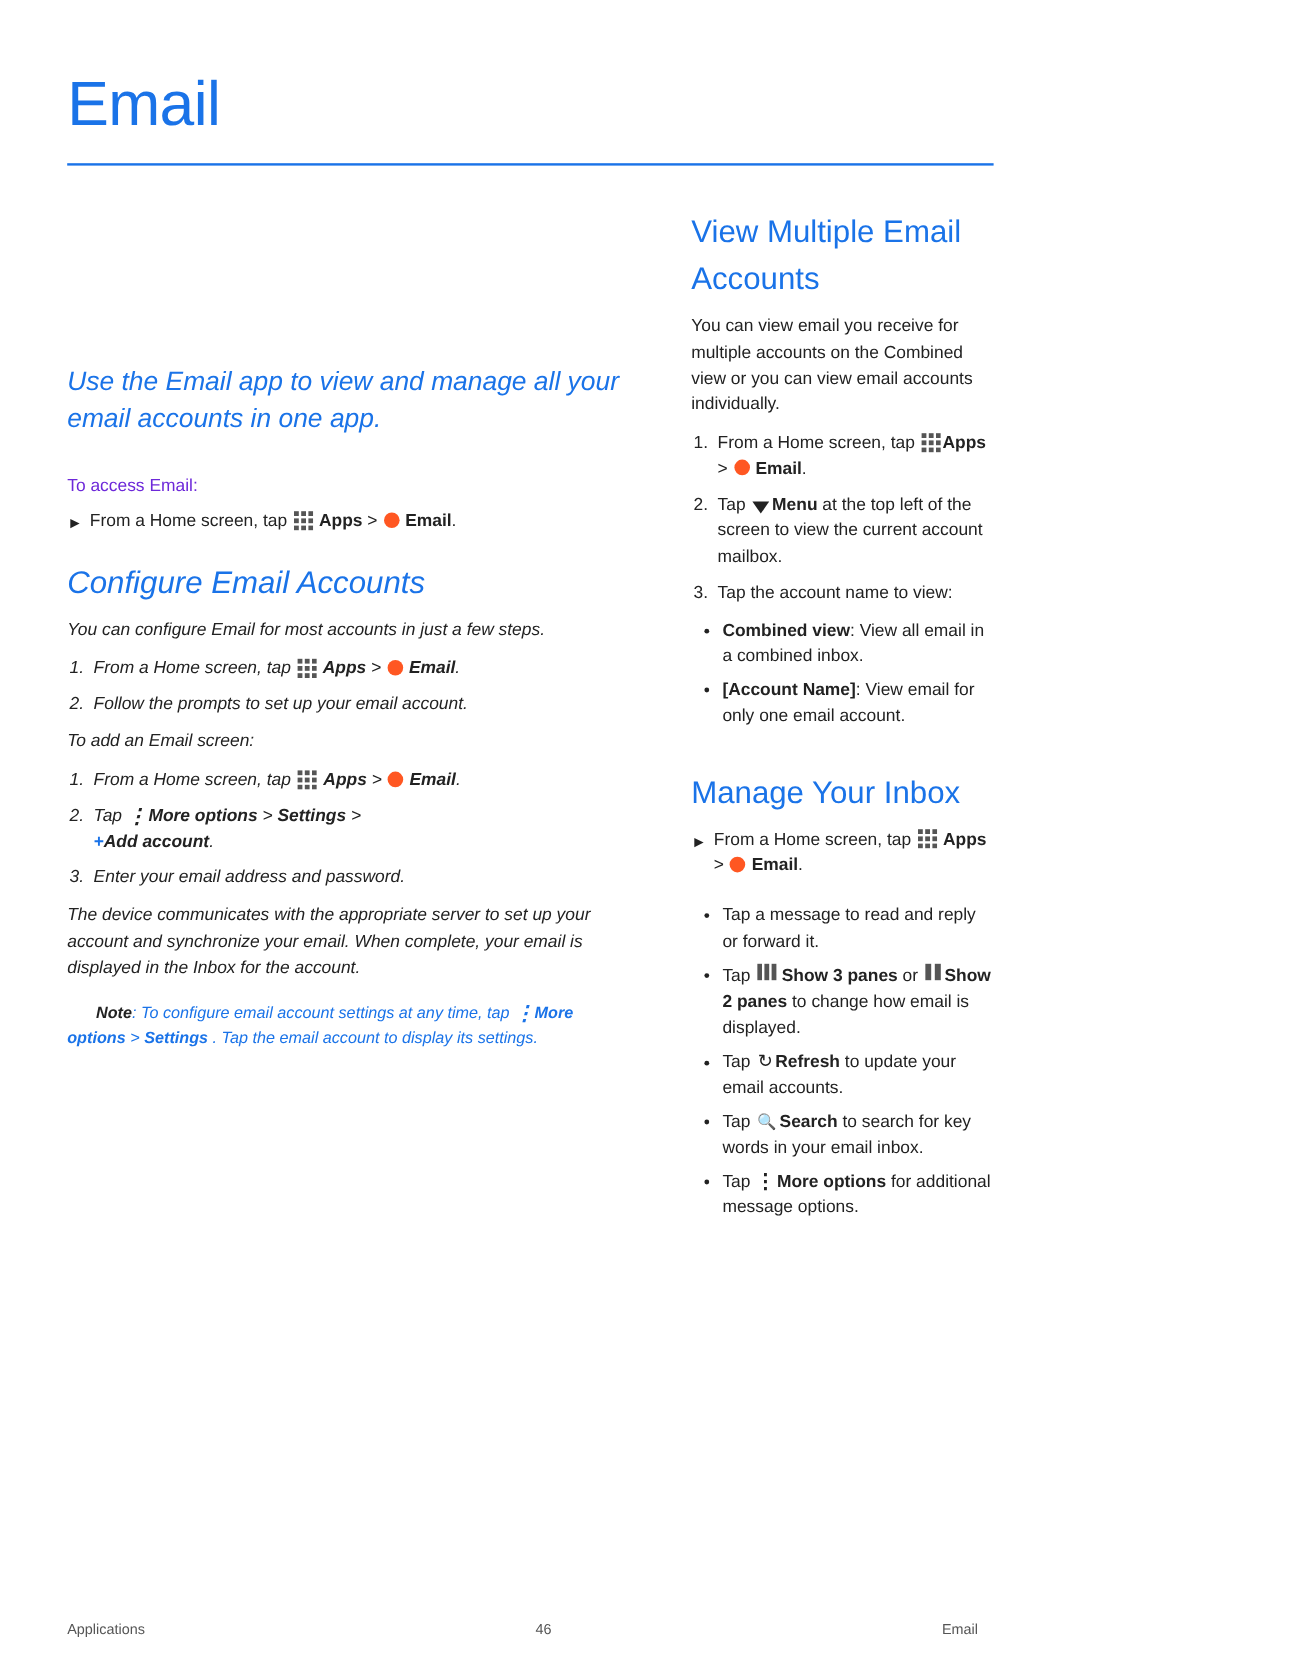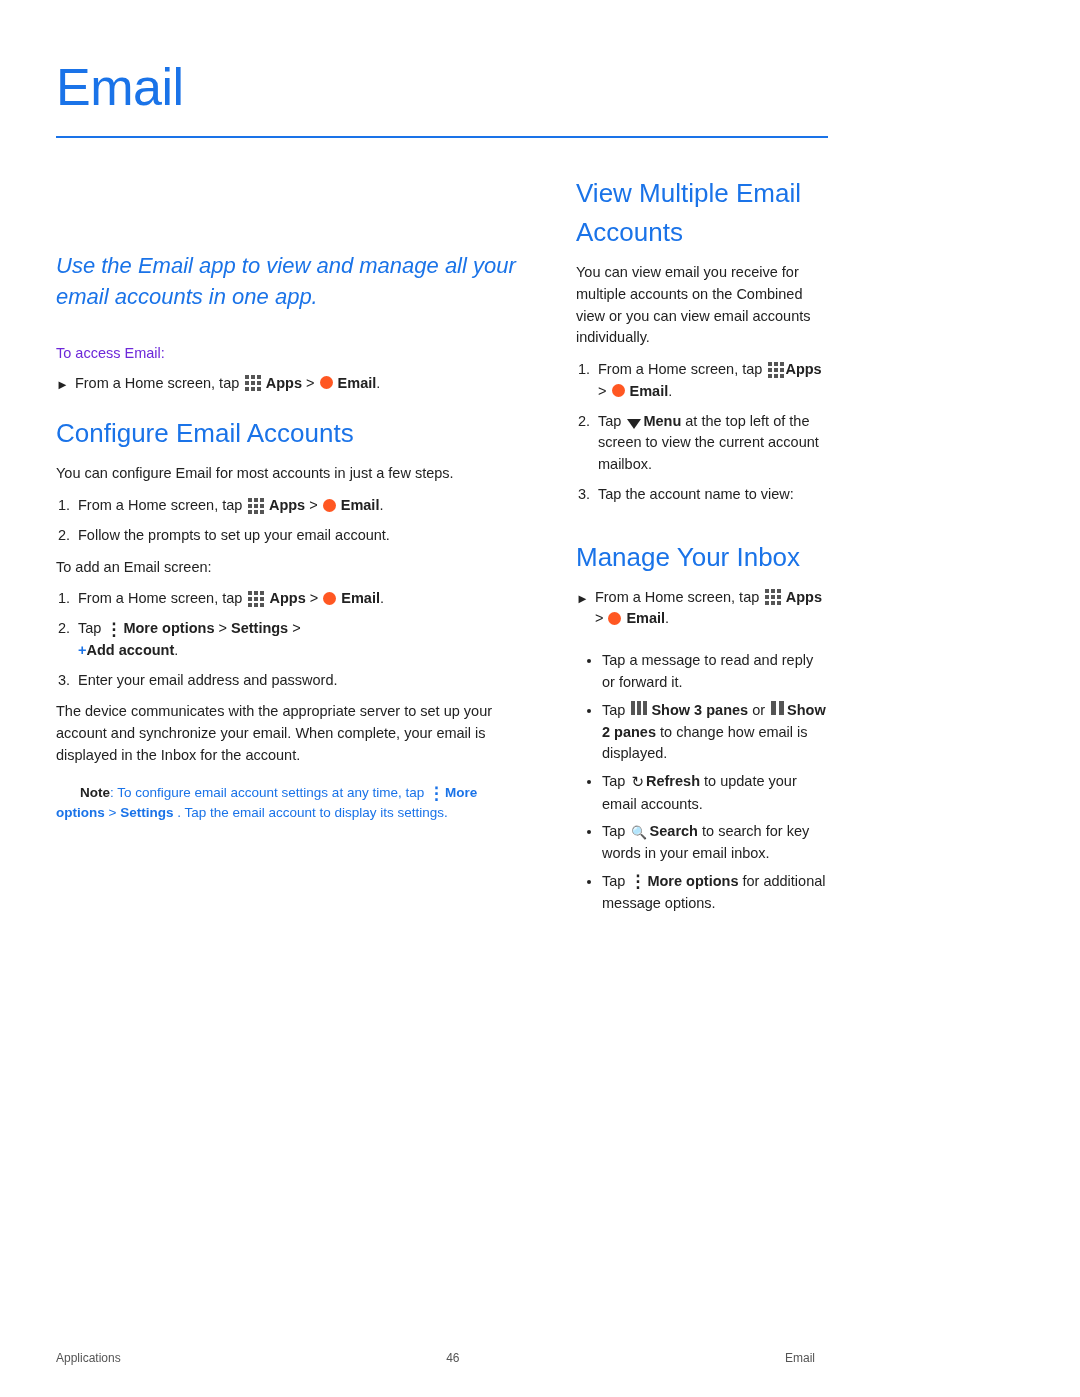--- a/index.html
+++ b/index.html
@@ -146,20 +146,21 @@
       bottom: 30px;
       left: 56px;
       right: 69px;
       display: flex;
       justify-content: space-between;
       font-size: 12px;
       color: #555;
     }
     .section-left {
       margin-bottom: 24px;
+      font-style: italic;
     }
   </style>
 </head>
 <body>
 
 <div class="page">
 
   <h1 class="page-title">Email</h1>
   <hr class="title-rule">
 
@@ -264,20 +265,24 @@
                 <rect x="1" y="13" width="4" height="4" fill="#555"></rect>
                 <rect x="7" y="13" width="4" height="4" fill="#555"></rect>
                 <rect x="13" y="13" width="4" height="4" fill="#555"></rect>
               </svg>
             </span><span class="bold-label">Apps</span> &gt;
             <span class="email-dot"></span><span class="bold-label"> Email</span>.
           </li>
           <li>Tap <span style="display:inline-block;vertical-align:middle;width:0;height:0;border-left:7px solid transparent;border-right:7px solid transparent;border-top:10px solid #222;margin:0 2px;position:relative;top:2px;"></span><span class="bold-label">Menu</span> at the top left of the screen to view the current account mailbox.</li>
           <li>Tap the account name to view:</li>
         </ol>
+        <ul class="bullet-list">
+          <li><span class="bold-label">Combined view</span>: View all email in a combined inbox.</li>
+          <li><span class="bold-label">[Account Name]</span>: View email for only one email account.</li>
+        </ul>
       </section>
 
       <section>
         <h2>Manage Your Inbox</h2>
 
         <div class="bullet-arrow">
           <span class="arrow-tri">►</span>
           <span>From a Home screen, tap
             <span class="apps-icon">
               <svg viewBox="0 0 17 17" fill="none" xmlns="http://www.w3.org/2000/svg">

